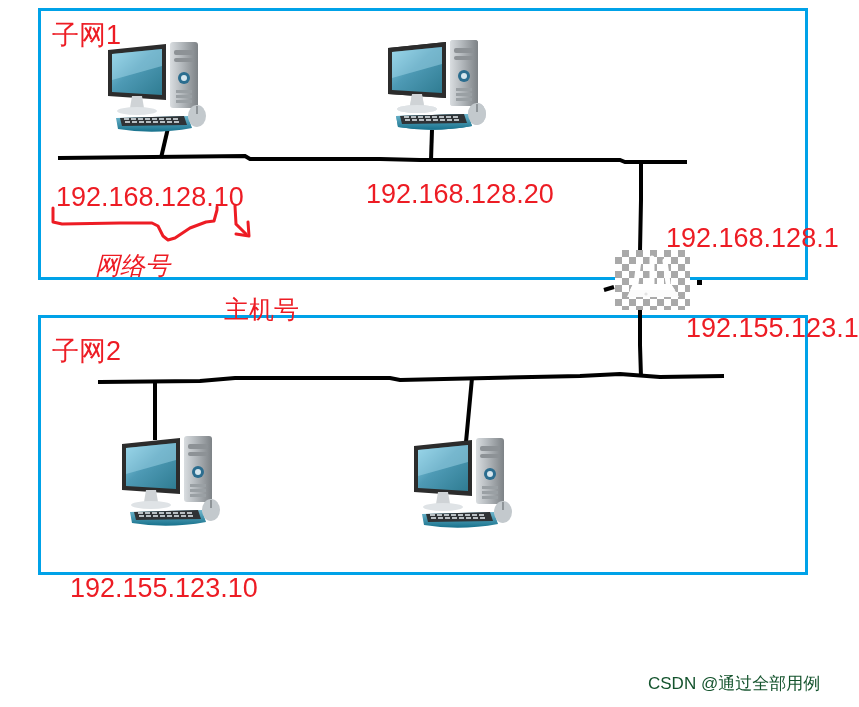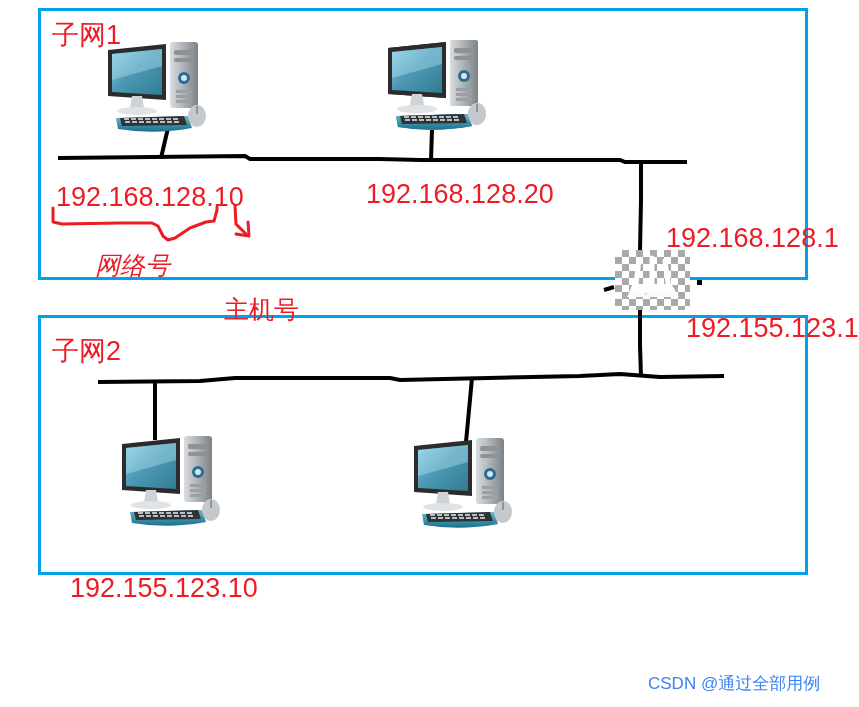--- a/index.html
+++ b/index.html
@@ -86,21 +86,21 @@
     left: 0; top: 0;
     width: 75px;
     height: 60px;
   }
 
   #watermark {
     position: absolute;
     left: 648px;
     top: 672px;
     font-size: 17px;
-    color: #3b82f6;
+    color: #14532d;
     font-family: "Liberation Sans", sans-serif;
     white-space: nowrap;
   }
 </style>
 </head>
 <body>
 
 <div id="canvas">
 
   <div class="subnet-box" id="subnet1-box"></div>

